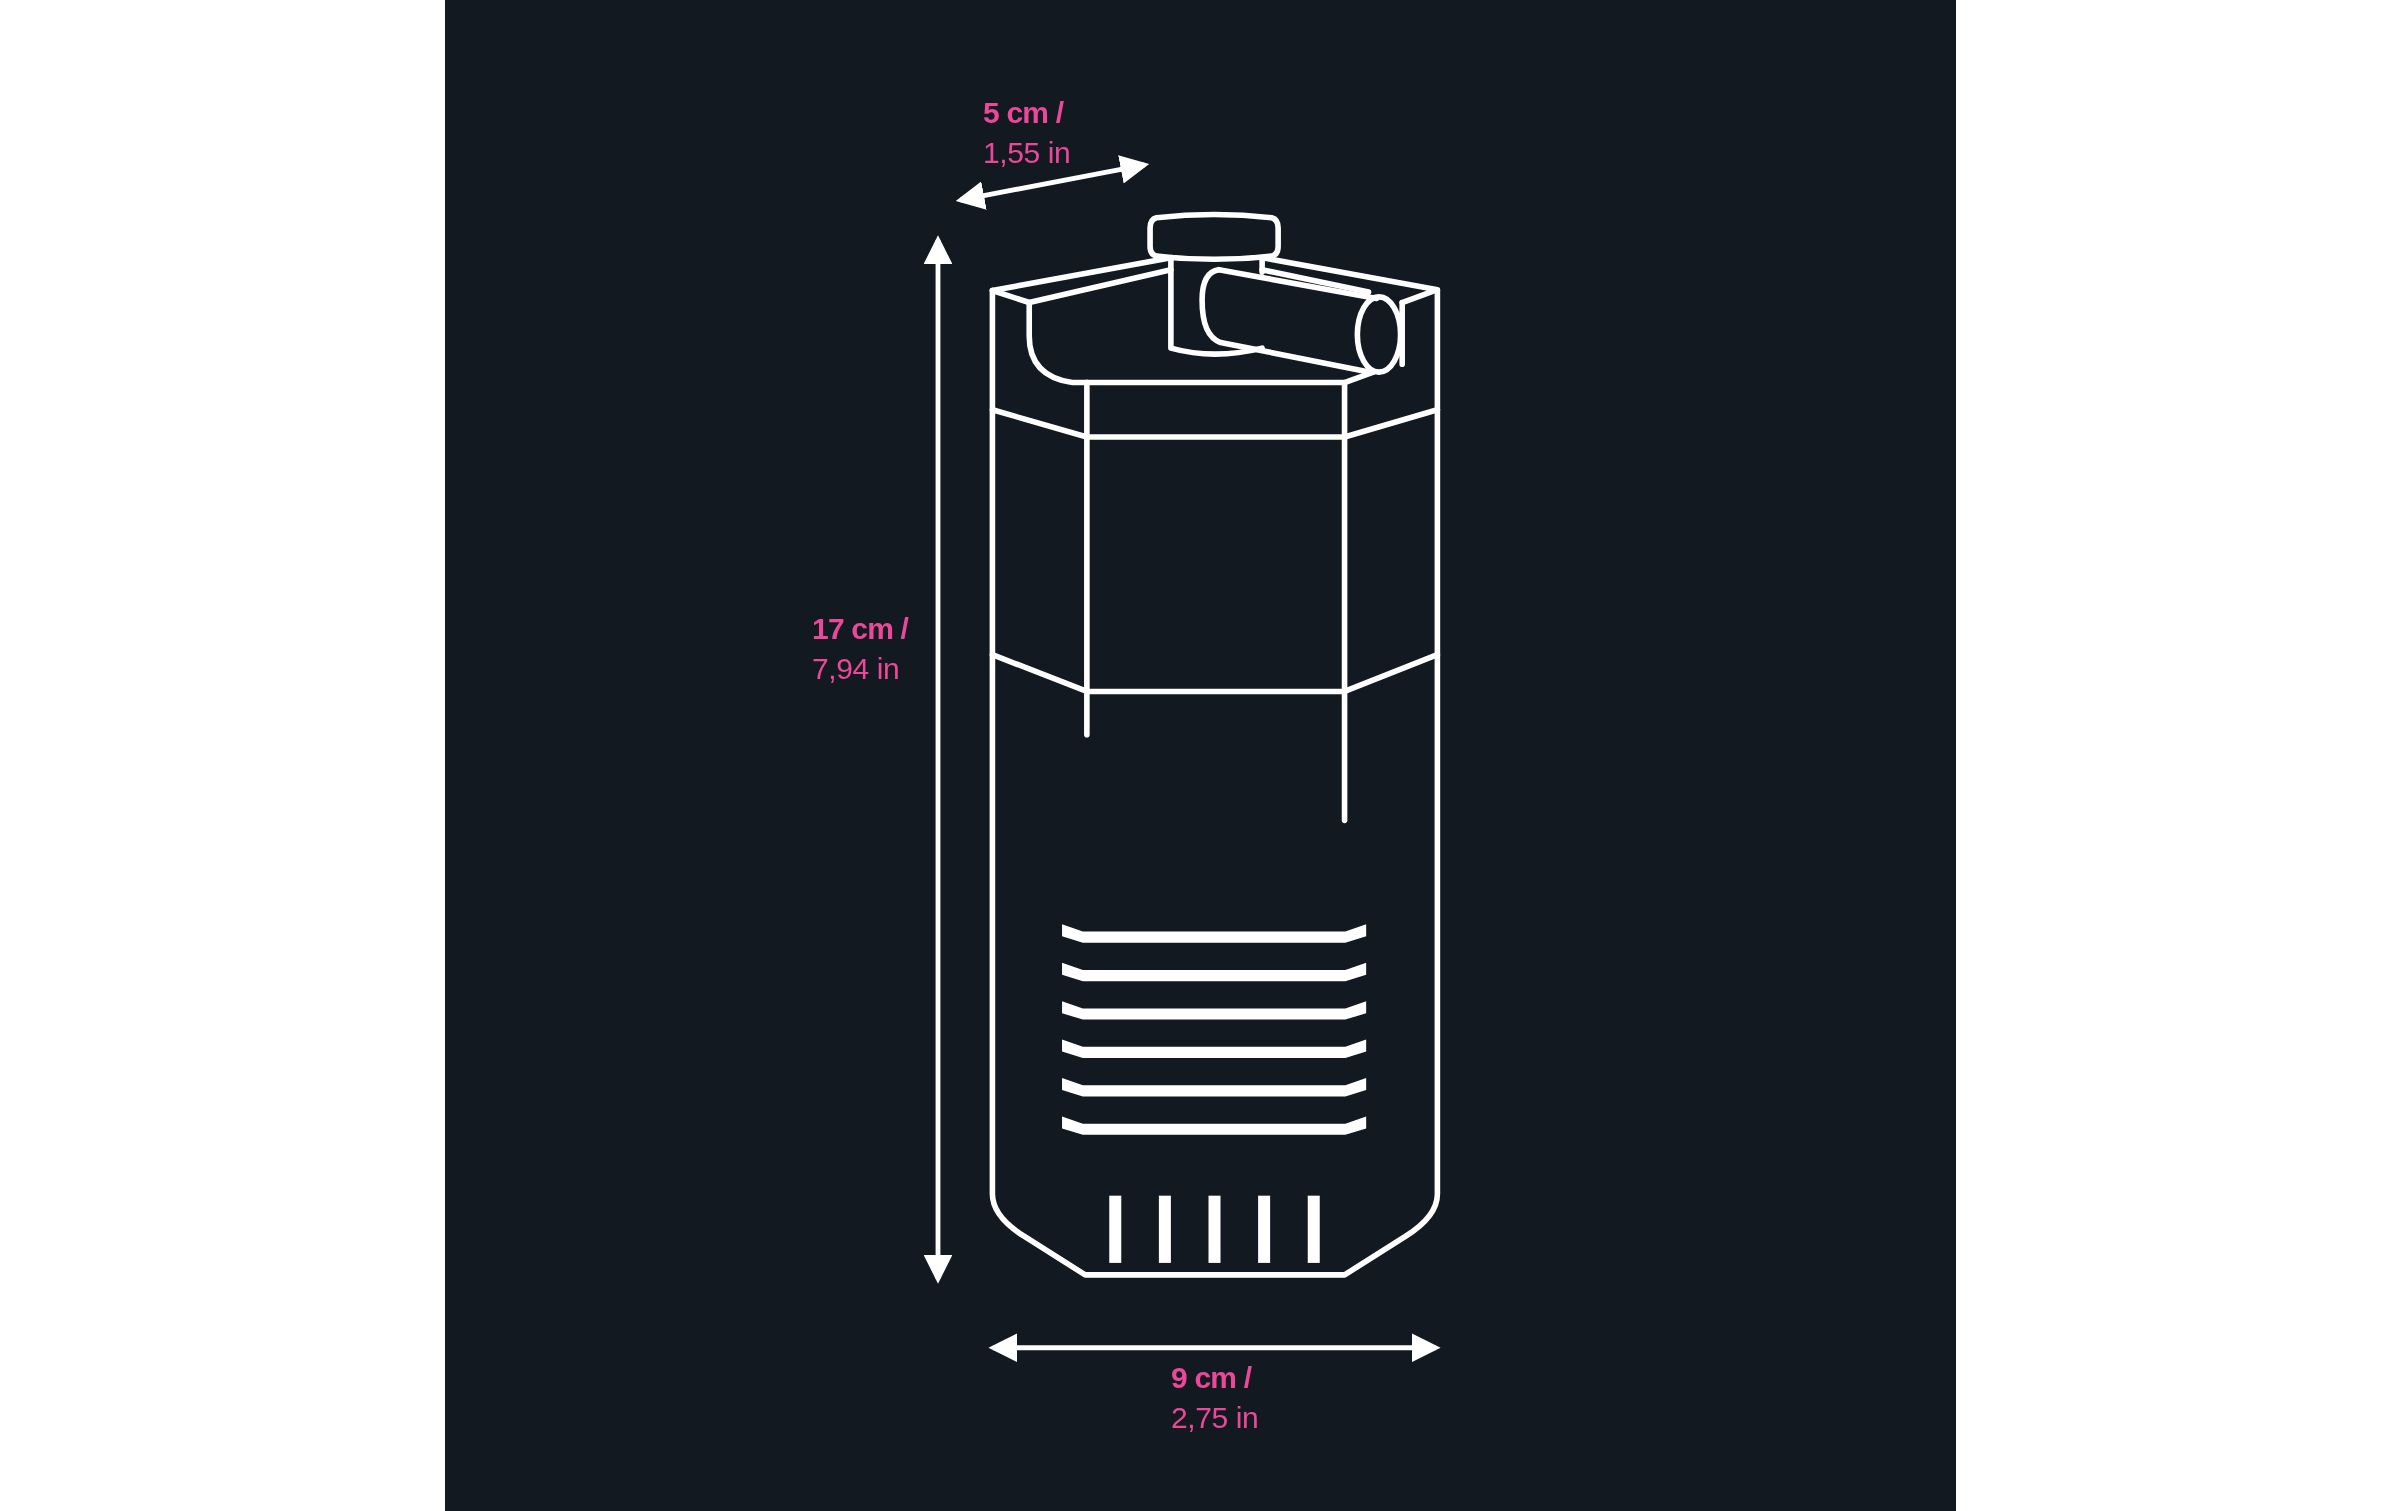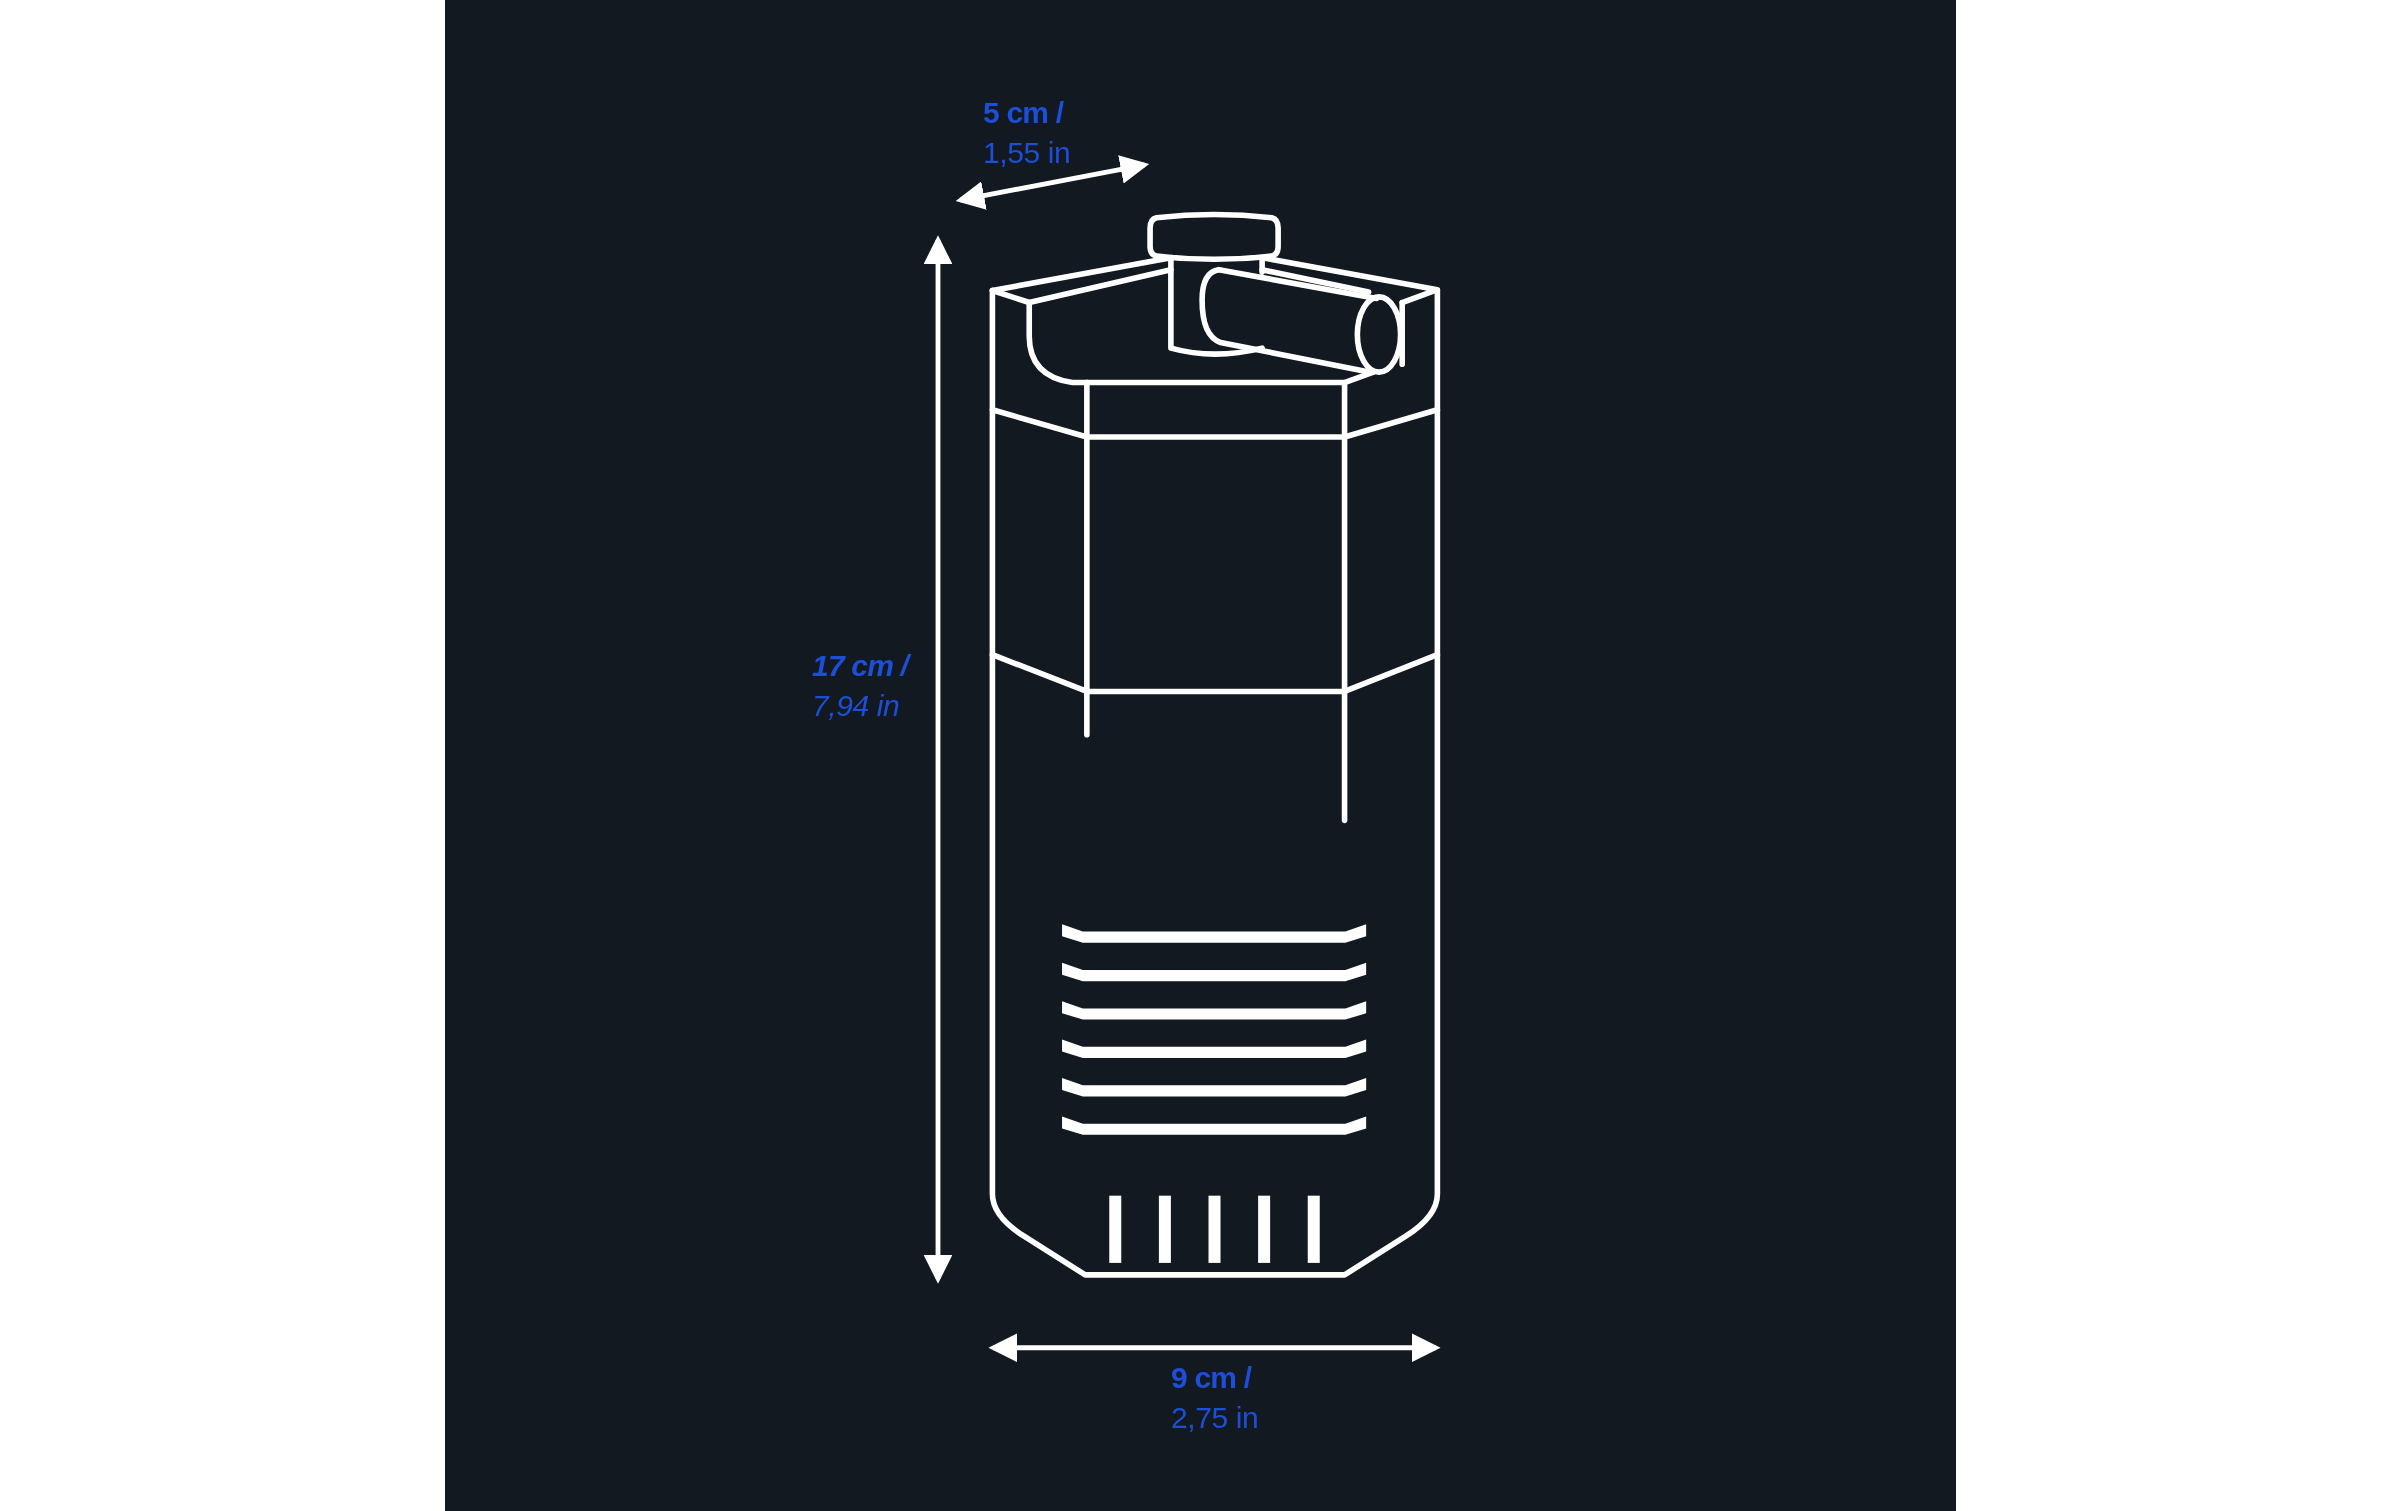--- a/index.html
+++ b/index.html
@@ -1,19 +1,19 @@
 <!DOCTYPE html>
 <html style="font-size:12.8px"><head>
 <meta charset="utf-8">
 <style>
   html, body { margin: 0; padding: 0; background: #ffffff; }
   body { width: 2401px; height: 1511px; position: relative; overflow: hidden; }
   .panel { position: absolute; left: 445px; top: 0; width: 1511px; height: 1511px; background: #131920; }
   svg.drawing { position: absolute; left: 0; top: 0; width: 2401px; height: 1511px; }
-  .label { position: absolute; color: #1d4ed8; font-family: "Liberation Sans", "DejaVu Sans", sans-serif; line-height: 40px; white-space: nowrap; }
+  .label { position: absolute; color: #ec4899; font-family: "Liberation Sans", "DejaVu Sans", sans-serif; line-height: 40px; white-space: nowrap; }
   .label .bold { font-weight: bold; font-size: 30px; letter-spacing: -0.8px; display: block; }
   .label .reg { font-weight: normal; font-size: 30px; letter-spacing: -0.4px; display: block; }
 </style>
 </head>
 <body>
 
 <div class="panel"></div>
 
 <svg class="drawing" viewBox="0 0 3000 1888" xmlns="http://www.w3.org/2000/svg">
   <defs>
@@ -87,21 +87,21 @@
     <rect x="1572" y="1494" width="15" height="84"></rect>
     <rect x="1634" y="1494" width="15" height="84"></rect>
   </g>
 </svg>
 
 <div class="label" style="left:983px; top:93px;">
   <span class="bold">5 cm /</span>
   <span class="reg">1,55 in</span>
 </div>
 
-<div class="label" style="left:812px; top:646px;font-style:italic;">
+<div class="label" style="left:812px; top:609px;">
   <span class="bold">17 cm /</span>
   <span class="reg">7,94 in</span>
 </div>
 
 <div class="label" style="left:1171px; top:1358px;">
   <span class="bold">9 cm /</span>
   <span class="reg">2,75 in</span>
 </div>
 
 

